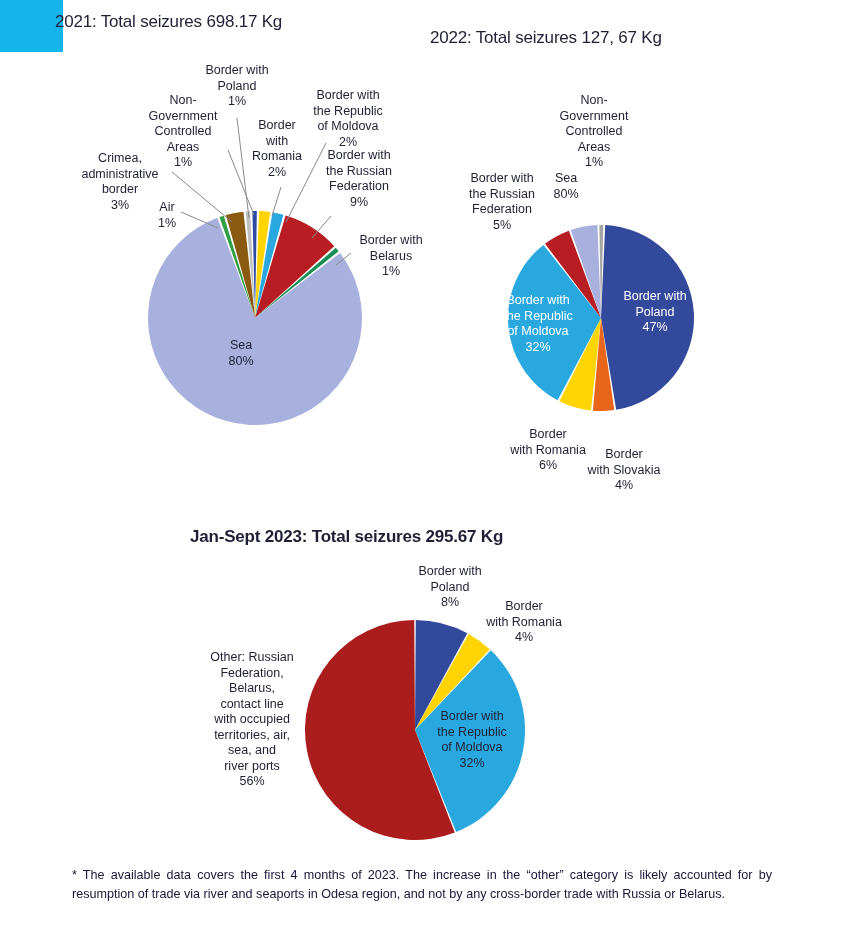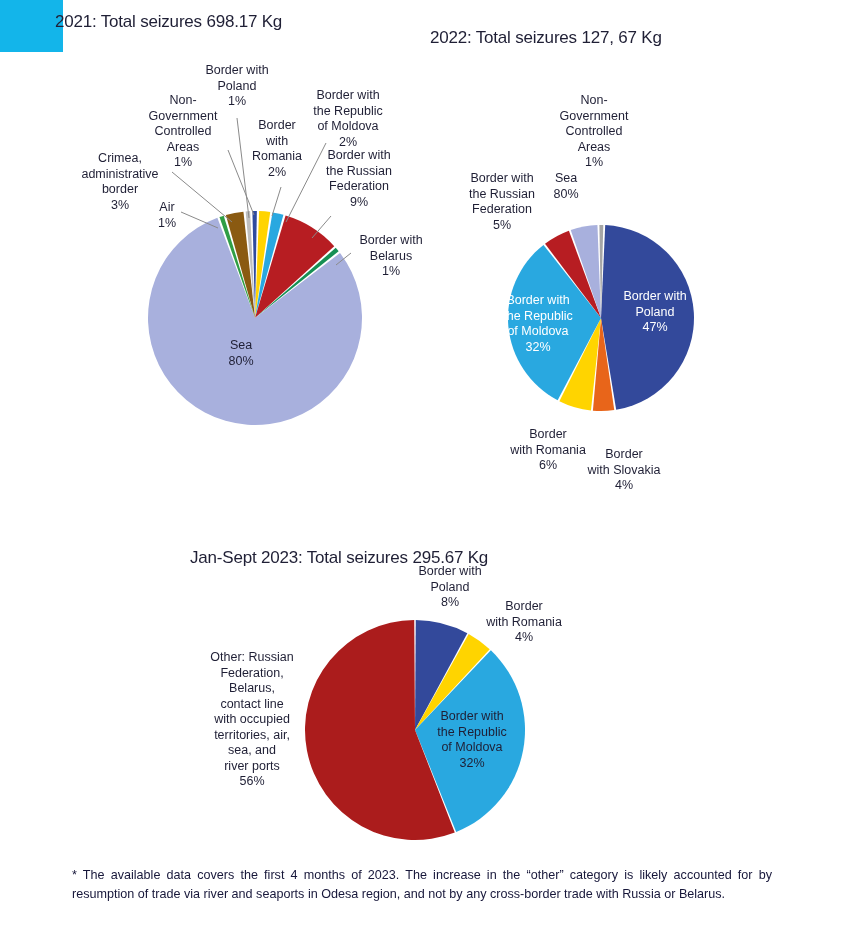--- a/index.html
+++ b/index.html
@@ -26,21 +26,21 @@
   .chart-title {
     position: absolute;
     text-align: left;
     font-size: 17px;
     color: #1f1f35;
     letter-spacing: -0.2px;
     white-space: nowrap;
   }
   #title-2021 { left: 55px;  top: 12px; width: 420px; }
   #title-2022 { left: 430px; top: 28px; width: 410px; }
-  #title-2023 { left: 190px; top: 548px; width: 450px; }
+  #title-2023 { left: 190px; top: 527px; width: 450px; font-weight: bold; }
 
   .pie-svg {
     position: absolute;
     overflow: visible;
   }
 
   .slice-label-out, .slice-label-in {
     font-family: "Liberation Sans", sans-serif;
     font-size: 12.5px;
     fill: #1f1f35;

